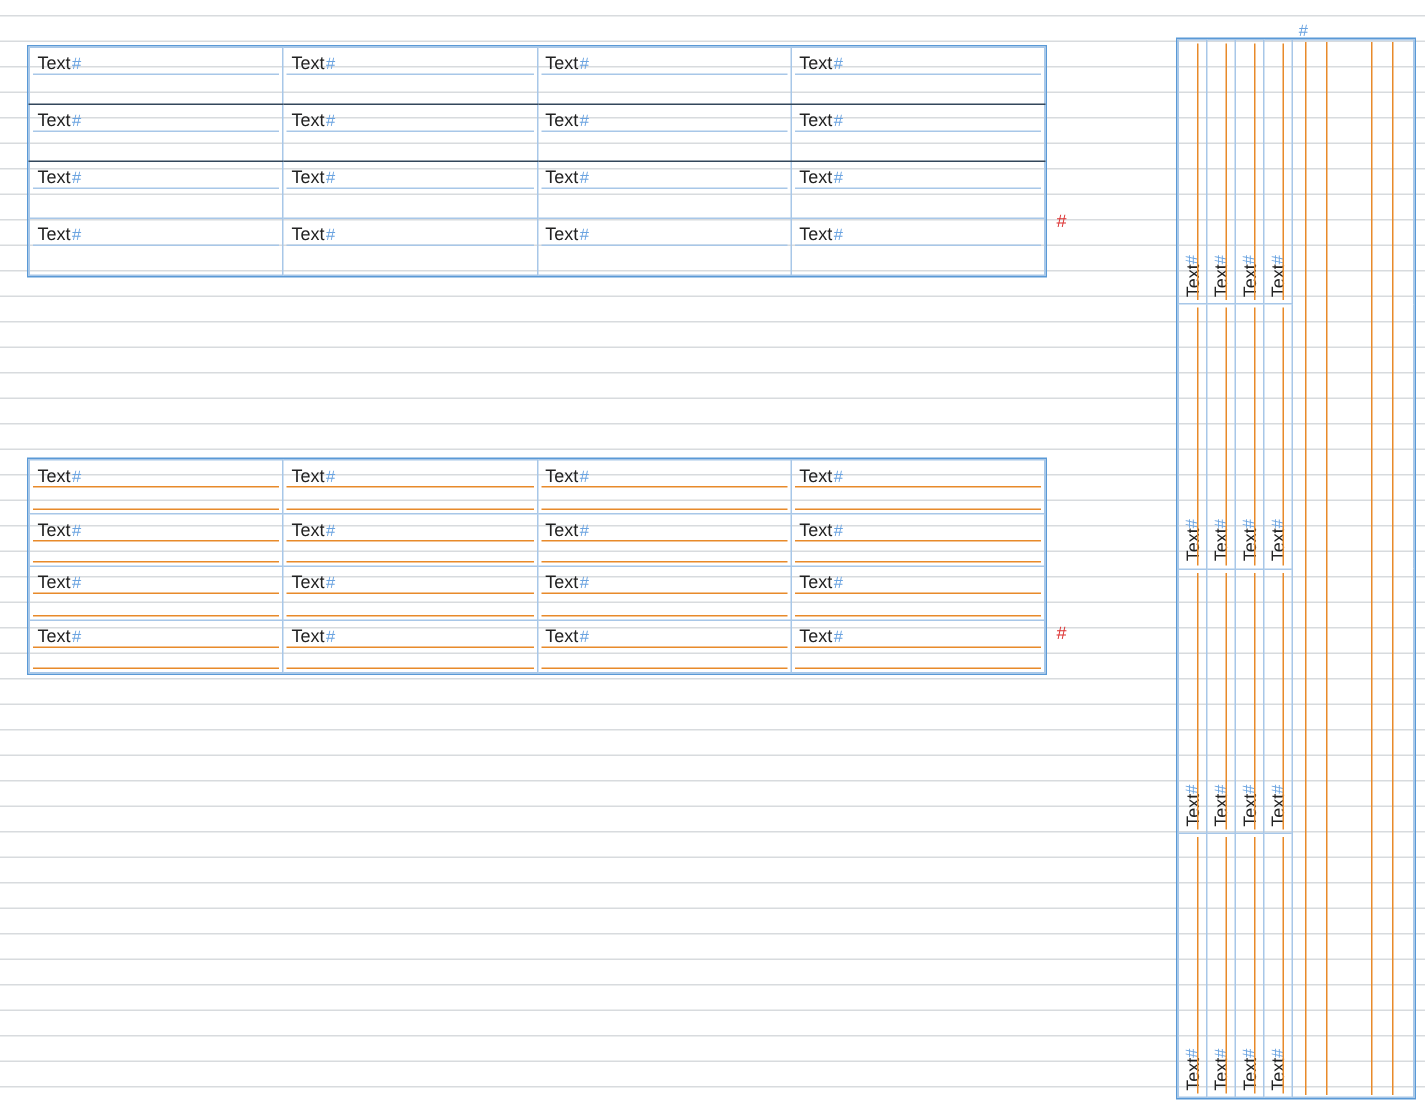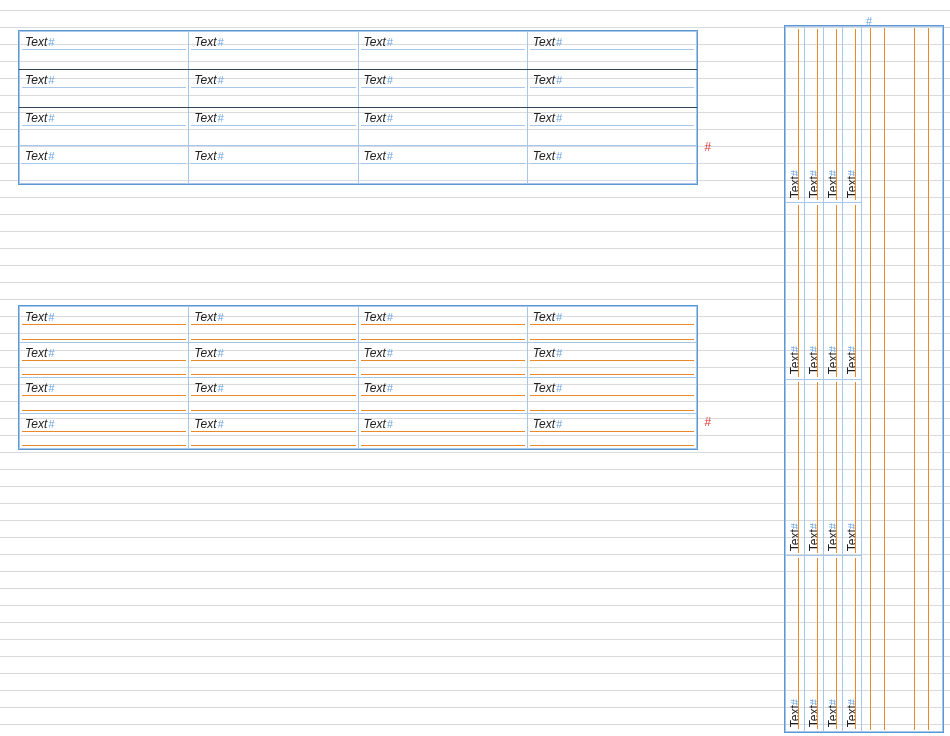--- a/index.html
+++ b/index.html
@@ -25,21 +25,20 @@
       left: 0; right: 0;
       height: 1px;
       background: #d8dbde;
     }
     
     .tbl {
       position: absolute;
       border: 1px solid #5a99d6;
       background: transparent;
       z-index: 1;
-      font-style: italic;
     }
     .tbl table {
       border-collapse: collapse;
       width: 100%;
       height: 100%;
     }
     .tbl td {
       border: 1px solid #a8c7e8;
       vertical-align: top;
       padding: 3px 5px 14px 5px;

